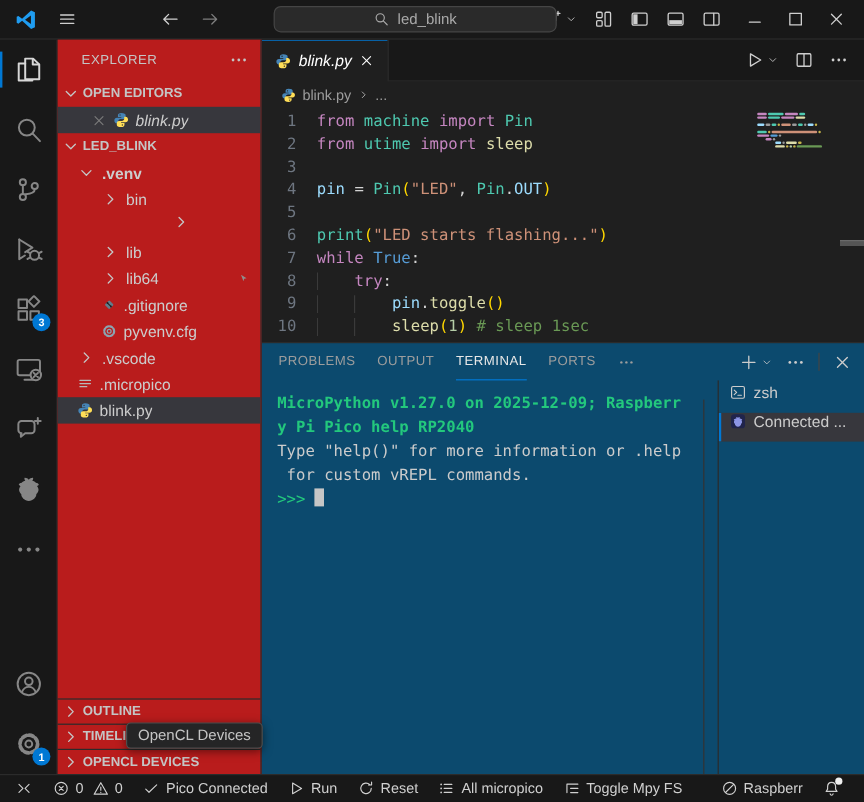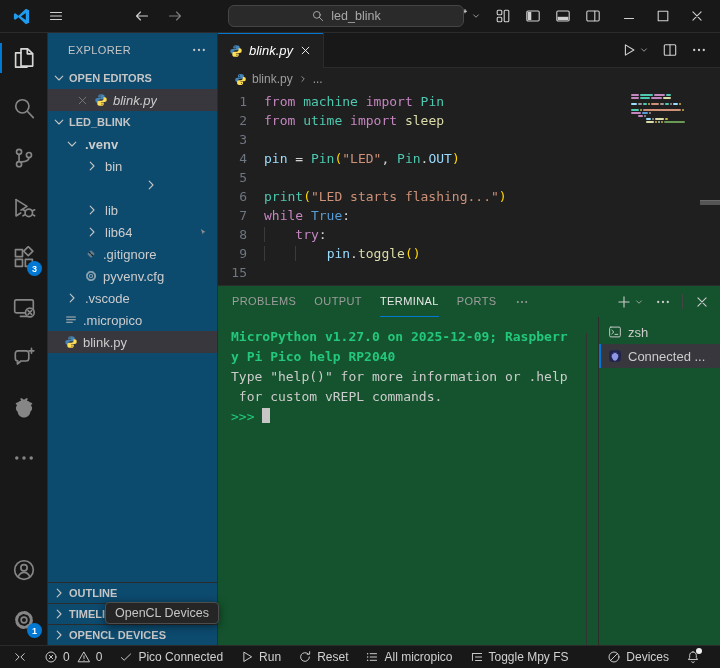--- a/index.html
+++ b/index.html
@@ -27,21 +27,21 @@
   
   .main{flex:1;display:flex;min-height:0;}
   .activitybar{width:48px;flex:0 0 48px;border-right:1px solid #2b2b2b;display:flex;flex-direction:column;background:#181818;}
   .ab-item{height:50px;display:flex;align-items:center;justify-content:center;color:#868686;position:relative;cursor:pointer;}
   .ab-item.active{color:#d7d7d7;}
   .ab-item.active::before{content:"";position:absolute;left:0;top:10px;bottom:10px;width:2px;background:#0078d4;}
   .badge{position:absolute;right:5px;bottom:7px;min-width:15px;height:15px;border-radius:8px;background:#0078d4;color:#fff;font-size:9px;font-weight:700;display:flex;align-items:center;justify-content:center;padding:0 3px;}
   .ab-spacer{flex:1;}
 
   
-  .sidebar{width:170px;flex:0 0 170px;border-right:1px solid #2b2b2b;display:flex;flex-direction:column;position:relative;background:#0c4a6e;text-align:right;}
+  .sidebar{width:170px;flex:0 0 170px;border-right:1px solid #2b2b2b;display:flex;flex-direction:column;position:relative;background:#b91c1c;text-align:right;}
   .sb-header{height:34px;flex:0 0 34px;display:flex;align-items:center;padding:0 10px 0 20px;font-size:11px;letter-spacing:.4px;color:#c5c5c5;}
   .sb-header .more{margin-left:auto;color:#c5c5c5;cursor:pointer;}
   .sb-sec{height:22px;display:flex;align-items:center;font-weight:700;font-size:11px;color:#c5c5c5;padding-left:3px;gap:2px;cursor:pointer;}
   .row{height:22px;display:flex;align-items:center;gap:5px;white-space:nowrap;overflow:hidden;color:#cccccc;cursor:pointer;}
   .row.selected{background:#37373d;}
   .row .lbl{overflow:hidden;text-overflow:ellipsis;}
   .row .it{font-style:italic;}
   .chev{color:#c5c5c5;}
   .row .spacer{flex:1;}
   .deco{margin-right:9px;color:#8f8f8f;}
@@ -65,36 +65,36 @@
   .tk-k{color:#C586C0;}.tk-t{color:#4EC9B0;}.tk-f{color:#DCDCAA;}.tk-v{color:#9CDCFE;}
   .tk-o{color:#d4d4d4;}.tk-s{color:#CE9178;}.tk-c{color:#569CD6;}.tk-n{color:#B5CEA8;}
   .tk-b{color:#ffd700;}.tk-cm{color:#6A9955;}
   .tk-g{box-shadow:inset 1px 0 0 #3a3a3a;}
   .minimap{position:absolute;top:4px;right:23px;width:66px;}
   .mm-line{height:2px;margin-bottom:1px;display:flex;gap:1px;}
   .mm-tok{height:2px;border-radius:1px;}
   .scroll-thumb{position:absolute;right:0;top:110px;width:20px;height:5px;background:#555555;border-top:1px solid #6a6a6a;}
 
   
-  .panel{flex:1;border-top:1px solid #2b2b2b;background:#14532d;display:flex;flex-direction:column;min-height:0;}
+  .panel{flex:1;border-top:1px solid #2b2b2b;background:#0c4a6e;display:flex;flex-direction:column;min-height:0;}
   .panel-tabs{height:31px;flex:0 0 31px;display:flex;align-items:center;padding:0 10px 0 14px;}
   .ptab{font-size:11px;letter-spacing:.4px;color:#9d9d9d;margin-right:18px;height:100%;display:flex;align-items:center;border-bottom:1px solid transparent;cursor:pointer;}
   .ptab.active{color:#e7e7e7;border-bottom-color:#0078d4;}
   .ptab-more{color:#9d9d9d;margin-right:0;cursor:pointer;display:flex;align-items:center;}
   .panel-actions{margin-left:auto;display:flex;align-items:center;gap:11px;color:#cccccc;}
   .pa-sep{width:1px;height:15px;background:#444444;}
   .panel-body{flex:1;display:flex;min-height:0;}
   .terminal{flex:1;min-width:0;padding:10px 0 0 13px;font-family:"DejaVu Sans Mono",monospace;font-size:13px;line-height:20px;color:#cccccc;position:relative;border-right:1px solid #2b2b2b;}
   .terminal::after{content:"";position:absolute;right:11px;top:16px;bottom:0;width:1px;background:#333333;}
   .term-line{white-space:pre;}
   .term-line.green{color:#23c87d;font-weight:700;}
   .term-line.prompt{color:#23c87d;}
   .cursor{display:inline-block;width:8px;height:15px;background:#c6c6c6;vertical-align:-2px;}
   .term-list{width:121px;flex:0 0 121px;padding-top:3px;}
-  .tl-row{height:24px;display:flex;align-items:center;gap:6px;padding-left:9px;font-size:13px;color:#cccccc;position:relative;cursor:pointer;white-space:nowrap;overflow:hidden;}
+  .tl-row{height:24px;display:flex;gap:6px;padding-left:9px;font-size:13px;color:#cccccc;position:relative;cursor:pointer;white-space:nowrap;overflow:hidden;}
   .tl-row.selected{background:#37373d;}
   .tl-row.selected::before{content:"";position:absolute;left:0;top:0;bottom:0;width:2px;background:#0078d4;}
 
   
   .statusbar{height:23px;flex:0 0 23px;border-top:1px solid #2b2b2b;display:flex;align-items:center;font-size:12px;color:#d0d0d0;padding:0 8px;background:#181818;}
   .sb-item{display:flex;align-items:center;gap:5px;padding:0 5px;height:100%;cursor:pointer;margin-right:7px;white-space:nowrap;}
   .sb-item .ico{width:14px;height:14px;}
   .sb-group2{display:flex;align-items:center;gap:5px;margin-left:2px;}
   .sb-right{margin-left:auto;display:flex;align-items:center;}
   .bell-wrap{position:relative;}
@@ -561,21 +561,22 @@
               </div>
               <div class="code-line">
                 <span class="ln">8</span>
                 <span class="code-text"><span class="tk-g">    </span><span class="tk-k">try</span><span class="tk-o">:</span></span>
               </div>
               <div class="code-line">
                 <span class="ln">9</span>
                 <span class="code-text"><span class="tk-g">    </span><span class="tk-g">    </span><span class="tk-v">pin</span><span class="tk-o">.</span><span class="tk-f">toggle</span><span class="tk-b">()</span></span>
               </div>
               <div class="code-line">
-                <span class="ln">15</span>
+                <span class="ln">10</span>
+                <span class="code-text"><span class="tk-g">    </span><span class="tk-g">    </span><span class="tk-f">sleep</span><span class="tk-b">(</span><span class="tk-n">1</span><span class="tk-b">)</span><span class="tk-cm"> # sleep 1sec</span></span>
               </div>
             </div>
           <div class="minimap" id="minimap">
               <div class="mm-line">
                 <span class="mm-tok" style="width: 8px; background: rgb(197, 134, 192);"></span>
                 <span class="mm-tok" style="width: 12.8px; background: rgb(78, 201, 176);"></span>
                 <span class="mm-tok" style="width: 11.2px; background: rgb(197, 134, 192);"></span>
                 <span class="mm-tok" style="width: 4.8px; background: rgb(78, 201, 176);"></span>
               </div>
               <div class="mm-line">
@@ -786,21 +787,21 @@
         </div>
       </div>
     <div class="sb-right" id="statusRight">
         <div class="sb-item">
           <span class="ico ">
             <svg viewBox="0 0 16 16" fill="none" stroke="currentColor" stroke-width="1.1" stroke-linecap="round" stroke-linejoin="round">
               <circle cx="8" cy="8" r="5.7"></circle>
               <path d="M4.1 11.9l7.8-7.8"></path>
             </svg>
           </span>
-          <span>Devices</span>
+          <span>Raspberr</span>
         </div>
         <div class="sb-item">
           <span class="bell-wrap ico">
             <svg viewBox="0 0 16 16" fill="none" stroke="currentColor" stroke-width="1.1" stroke-linecap="round" stroke-linejoin="round">
               <path d="M8 2.2c2.3 0 3.8 1.7 3.8 4v2.5l1.4 2.2H2.8l1.4-2.2V6.2c0-2.3 1.5-4 3.8-4z"></path>
               <path d="M6.6 13.2c.2.9.7 1.3 1.4 1.3s1.2-.4 1.4-1.3"></path>
             </svg>
             <span class="bell-dot"></span>
           </span>
         </div>

